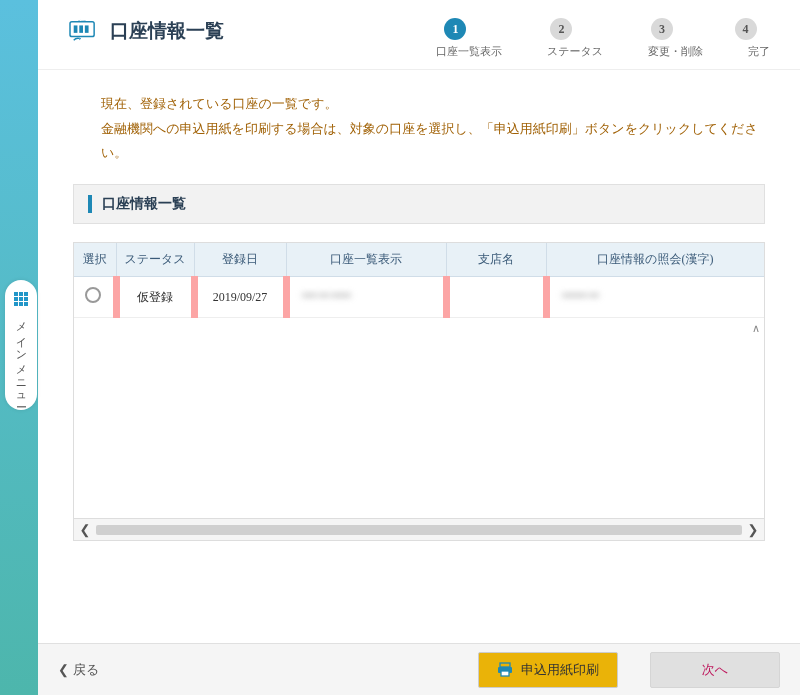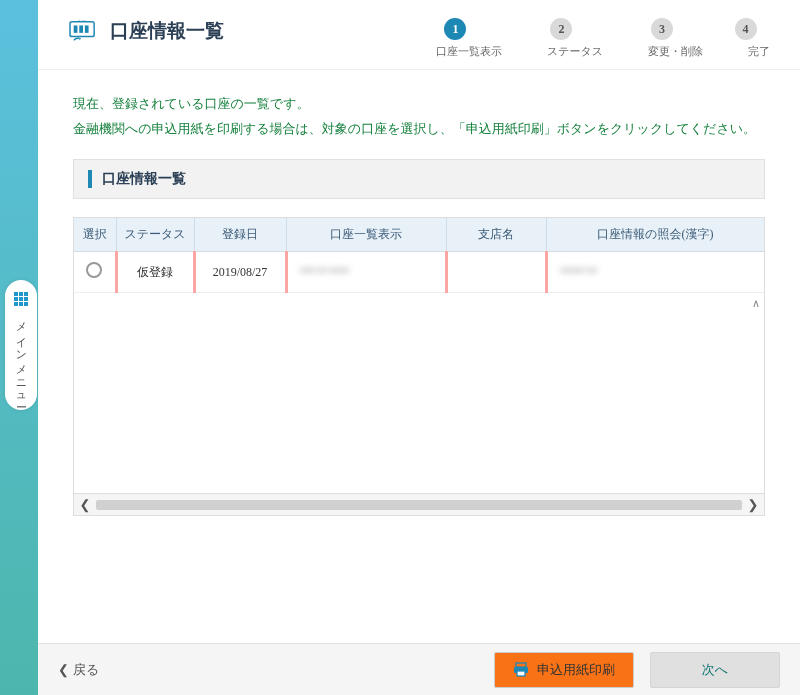--- a/index.html
+++ b/index.html
@@ -104,21 +104,22 @@
   }
   .step-label {
     font-size: 11px;
     color: #666;
     margin-left: 27px;
   }
   
   .desc {
     padding: 22px 35px 18px 35px;
     line-height: 1.9;
-    color: #15803d;
+    color: #a16207;
+    margin-left: 28px;
   }
   
   .section-bar {
     margin: 0 35px;
     background: #f2f2f2;
     border: 1px solid #e0e0e0;
     display: flex;
     align-items: center;
     padding: 10px 14px;
   }
@@ -147,21 +148,21 @@
     color: #3a5a78;
     font-weight: normal;
     padding: 8px 6px;
     border-right: 1px solid #d0dde8;
     border-bottom: 1px solid #d0dde8;
     text-align: center;
   }
   thead th:last-child { border-right: none; }
   tbody td {
     padding: 10px 6px;
-    border-right: 3px solid #fca5a5;
+    border-right: 7px solid #fca5a5;
     border-bottom: 1px solid #eee;
     text-align: center;
     vertical-align: middle;
   }
   tbody td:last-child { border-right: none; }
   tbody td.left { text-align: left; padding-left: 12px; }
   .col-sel { width: 42px; margin-top: 35px; }
   .col-status { width: 78px; }
   .col-date { width: 92px; }
   .col-bank { width: 160px; }
@@ -228,37 +229,37 @@
     gap: 4px;
     color: #555;
     cursor: pointer;
     font-size: 13px;
   }
   .footer-spacer { flex: 1; }
   .btn {
     height: 36px;
     padding: 0 18px;
     border: 1px solid #ccc;
-    background: #f97316;
+    background: #eab308;
     display: flex;
     align-items: center;
     gap: 8px;
     font-size: 13px;
     cursor: pointer;
     border-radius: 2px;
   }
   .btn .print-icon {
     width: 16px; height: 16px;
   }
   .btn-next {
-    margin-left: 16px;
+    margin-left: 32px;
     width: 130px;
     justify-content: center;
     background: #e0e0e0;
-    color: #0f766e;
+    color: #be185d;
     border: 1px solid #d5d5d5;
     cursor: default;
   }
 </style>
 </head>
 <body>
 
 <div class="left-gradient"></div>
 
 <div class="side-menu">
@@ -334,21 +335,21 @@
           <th class="col-branch">支店名</th>
           <th>口座情報の照会(漢字)</th>
         </tr>
       </thead>
       <tbody>
         <tr>
           <td class="col-sel">
             <span class="radio"></span>
           </td>
           <td class="col-status">仮登録</td>
-          <td class="col-date">2019/08/27</td>
+          <td class="col-date">2019/09/27</td>
           <td class="col-bank left"><span class="blur">*** ** ****</span></td>
           <td class="col-branch"></td>
           <td class="left"><span class="blur">***** **</span></td>
         </tr>
       </tbody>
     </table>
     <div class="table-body-scroll">
       <div class="scroll-up">∧</div>
     </div>
   </div>

